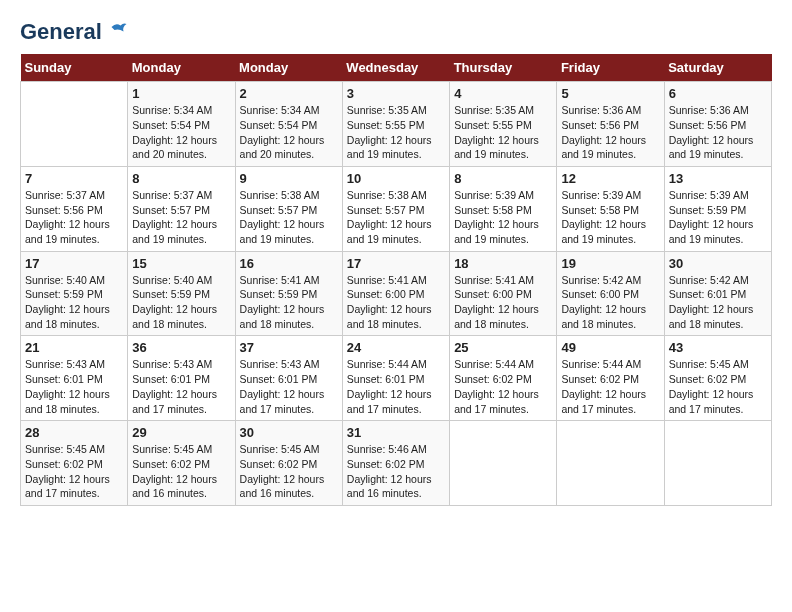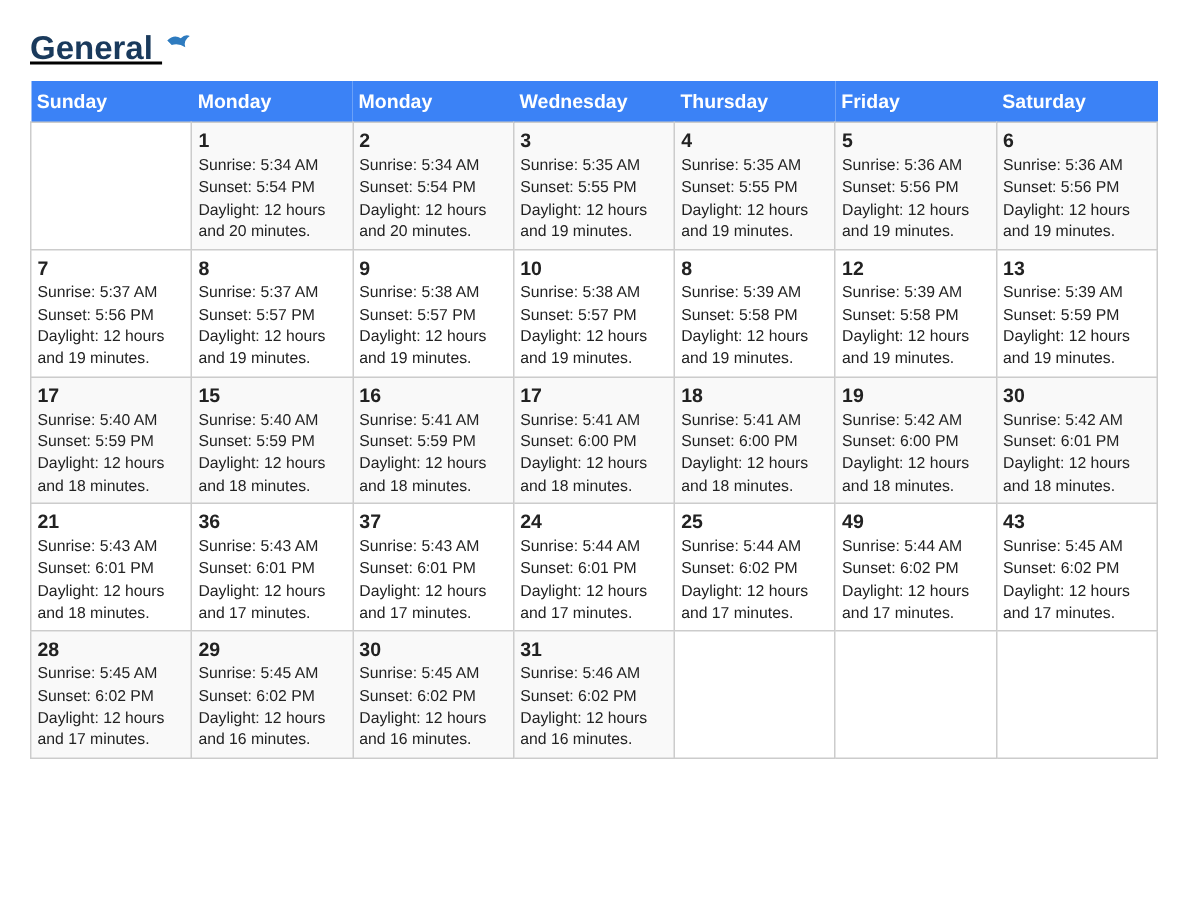--- a/index.html
+++ b/index.html
@@ -44,21 +44,21 @@
       font-size: 16px;
       font-weight: normal;
       color: #444;
     }
     table {
       width: 100%;
       border-collapse: collapse;
       font-size: 11px;
     }
     thead tr th {
-      background-color: #3b82f6;
+      background-color: #7f1d1d;
       color: #fff;
       padding: 6px 4px;
       text-align: left;
       font-size: 13px;
       font-weight: bold;
     }
     tbody tr td {
       border: 1px solid #ccc;
       padding: 4px 4px;
       vertical-align: top;
@@ -85,21 +85,21 @@
     td.empty {
       background: #fff;
     }
   </style>
 </head>
 <body>
 
 <div class="header">
   <div class="logo">
     <div>
-      <div style="display:flex;align-items:flex-end;text-decoration:underline;">
+      <div style="display:flex;align-items:flex-end;">
         <span class="logo-text">General
           <svg class="logo-icon" viewBox="0 0 24 24" fill="#2e7bbf" xmlns="http://www.w3.org/2000/svg">
             <path d="M2 8 Q8 2 14 6 Q18 2 22 4 Q16 8 18 14 Q12 10 6 12 Z"></path>
           </svg>
         </span>
       </div>
     </div>
   </div>
   <div class="title-block">
     <h1></h1>

